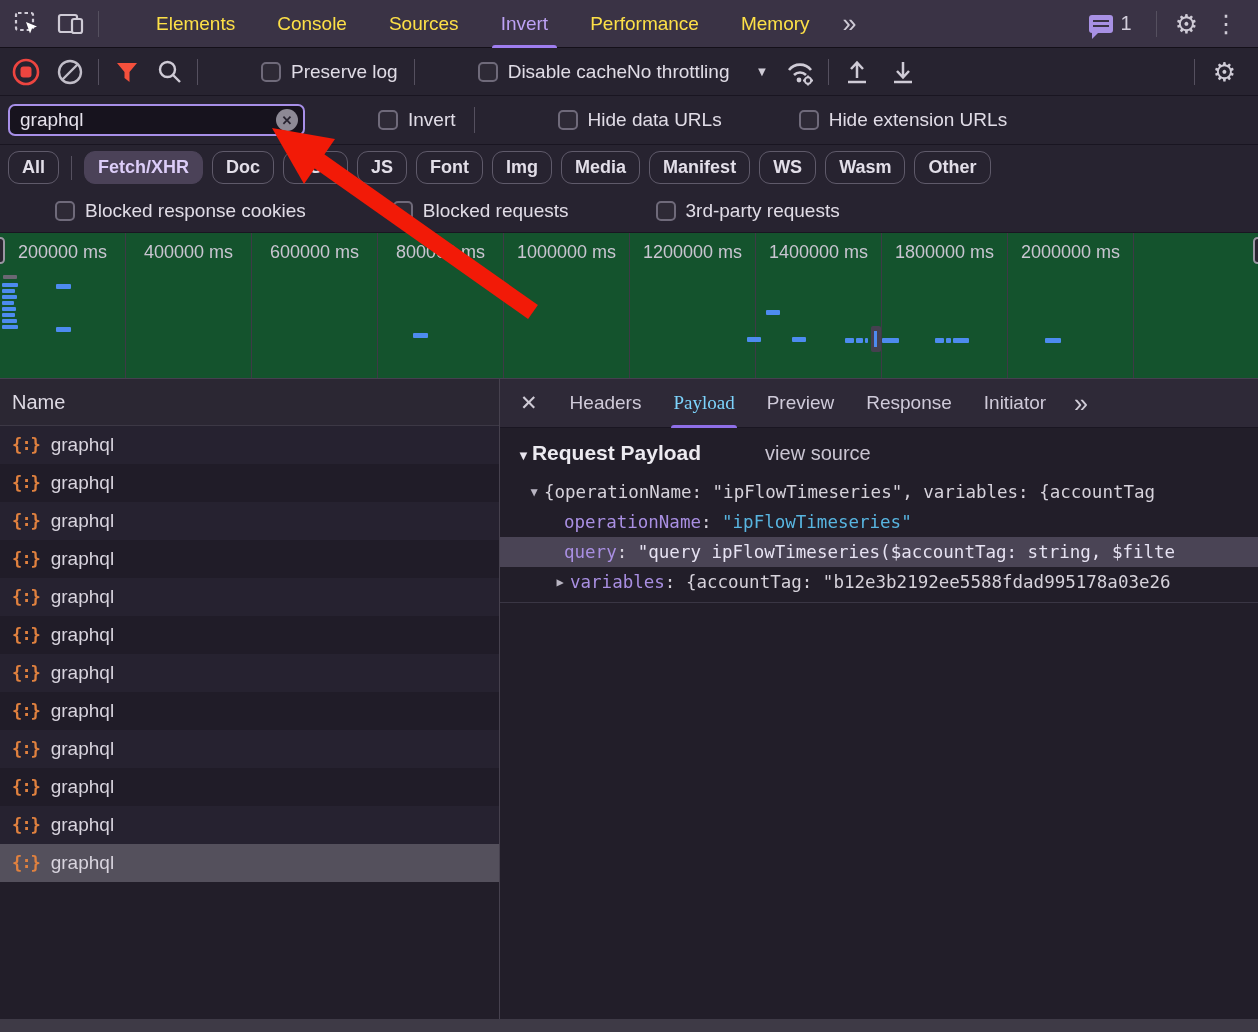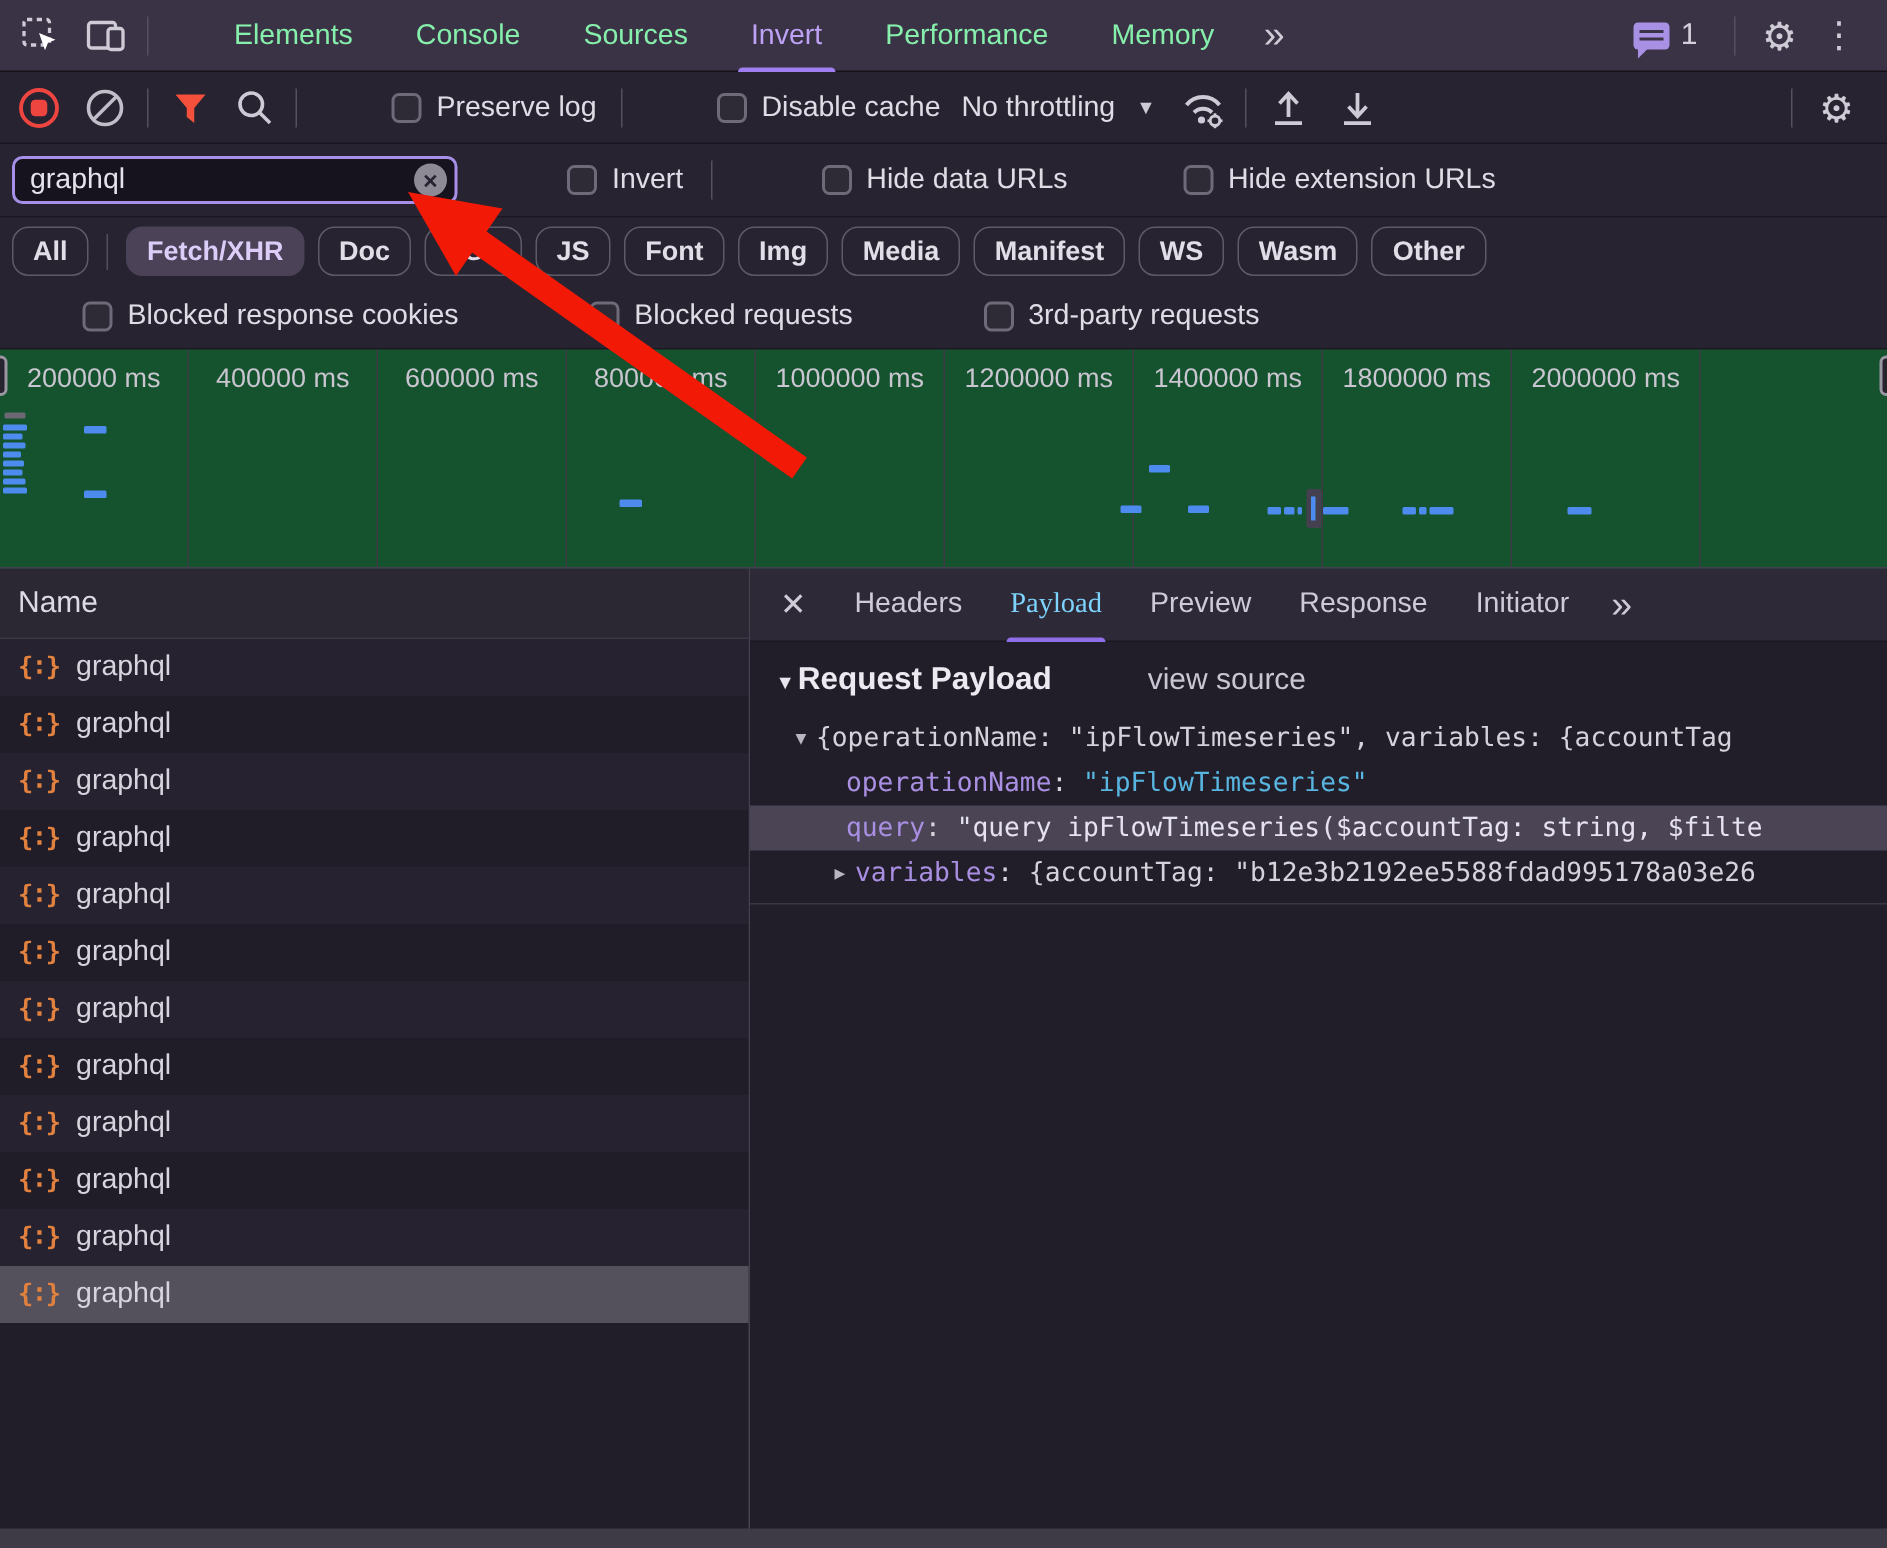--- a/index.html
+++ b/index.html
@@ -6,38 +6,38 @@
   html,body { margin:0; padding:0; }
   body {
     width:1258px; height:1032px; position:relative; overflow:hidden;
     background:#221e29; color:#d8d4de;
     font-family:"Liberation Sans", sans-serif;
   }
   
   .tabbar { height:48px; background:#3a3345; display:flex; align-items:center; border-bottom:1px solid #141019; }
   .tb-icon { width:34px; height:34px; display:flex; align-items:center; justify-content:center; margin-left:10px; }
   .tabs { display:flex; margin-left:26px; height:48px; }
-  .tab { padding:0 21px; height:48px; display:flex; align-items:center; font-size:19px; color:#86efac; position:relative; }
+  .tab { padding:0 21px; height:48px; display:flex; align-items:center; font-size:19px; color:#fde047; position:relative; }
   .tab.sel { color:#bda2f5; }
   .tab.sel::after { content:""; position:absolute; left:12px; right:12px; bottom:0; height:3px; background:#9f7ef0; border-radius:3px 3px 0 0; }
   .chev { font-size:25px; color:#cfcbd6; padding:0 12px; letter-spacing:-2px; }
   .tb-right { margin-left:auto; display:flex; align-items:center; padding-right:12px; }
   .chatwrap { display:flex; align-items:center; gap:8px; margin-right:14px; }
   .chatbubble { width:24px; height:18px; background:#a891e4; border-radius:3px; position:relative; }
   .chatbubble::before { content:""; position:absolute; left:3px; bottom:-6px; border:4px solid transparent; border-top-color:#a891e4; border-left-color:#a891e4; }
   .chatbubble i { display:block; position:absolute; left:4px; right:4px; height:2px; background:#3a3345; }
   .vdiv { width:1px; height:26px; background:#55505f; margin:0 10px; flex:none; }
   .glyphbtn { font-size:26px; color:#cfcbd6; padding:0 8px; line-height:1; }
   
   .toolbar { height:48px; background:#272330; display:flex; align-items:center; border-bottom:1px solid #191521; padding:0 8px; }
   .ibtn { width:36px; height:36px; display:flex; align-items:center; justify-content:center; flex:none; }
   .cb { width:20px; height:20px; border:2px solid #6f6a7a; border-radius:5px; background:#2e2a36; flex:none; }
   .cblabel { font-size:19px; color:#e0dce6; margin-left:10px; white-space:nowrap; }
   .cbgroup { display:flex; align-items:center;padding-left:47px; }
-  .throttle { display:flex; align-items:center; gap:14px; margin-left:14px; font-size:19px; color:#e0dce6; }
+  .throttle { display:flex; align-items:center; gap:26px; font-size:19px; color:#e0dce6; }
   .caret { font-size:13px; color:#cfcbd6; }
   
   .filterrow { height:49px; background:#272330; display:flex; align-items:center; padding:0 8px; border-bottom:1px solid #191521; }
   .finwrap { position:relative; width:297px; flex:none; }
   .finput { width:297px; height:32px; border:2px solid #a78fe8; border-radius:7px; background:#17131e; color:#e6e2ec; font-size:19px; padding:0 36px 0 10px; outline:none; font-family:"Liberation Sans",sans-serif; }
   .fclear { position:absolute; right:7px; top:5px; width:22px; height:22px; border-radius:50%; background:#8d8995; color:#272330; font-size:13px; font-weight:bold; display:flex; align-items:center; justify-content:center; }
   
   .chiprow { height:45px; background:#272330; display:flex; align-items:center; padding:0 8px; gap:9px; }
   .chip { height:33px; padding:0 13px; border:1.5px solid #5f5a6a; border-radius:11px; display:flex; align-items:center; font-size:18px; font-weight:bold; color:#e2dee8; white-space:nowrap; }
   .chip.sel { background:#4b4258; border-color:#4b4258; color:#dccdf8; }
@@ -201,21 +201,21 @@
 <div class="filterrow">
   <div class="finwrap">
     <input class="finput" type="text" value="graphql" style="">
     <span class="fclear">✕</span>
   </div>
   <div class="cbgroup" style="margin-left:26px">
     <span class="cb"></span>
     <span class="cblabel">Invert</span>
   </div>
   <span class="vdiv" style="margin-left:18px"></span>
-  <div class="cbgroup" style="margin-left:16px">
+  <div class="cbgroup" style="margin-left:26px">
     <span class="cb"></span>
     <span class="cblabel">Hide data URLs</span>
   </div>
   <div class="cbgroup" style="margin-left:30px">
     <span class="cb"></span>
     <span class="cblabel">Hide extension URLs</span>
   </div>
 </div>
 
 <div class="chiprow" id="chips">

